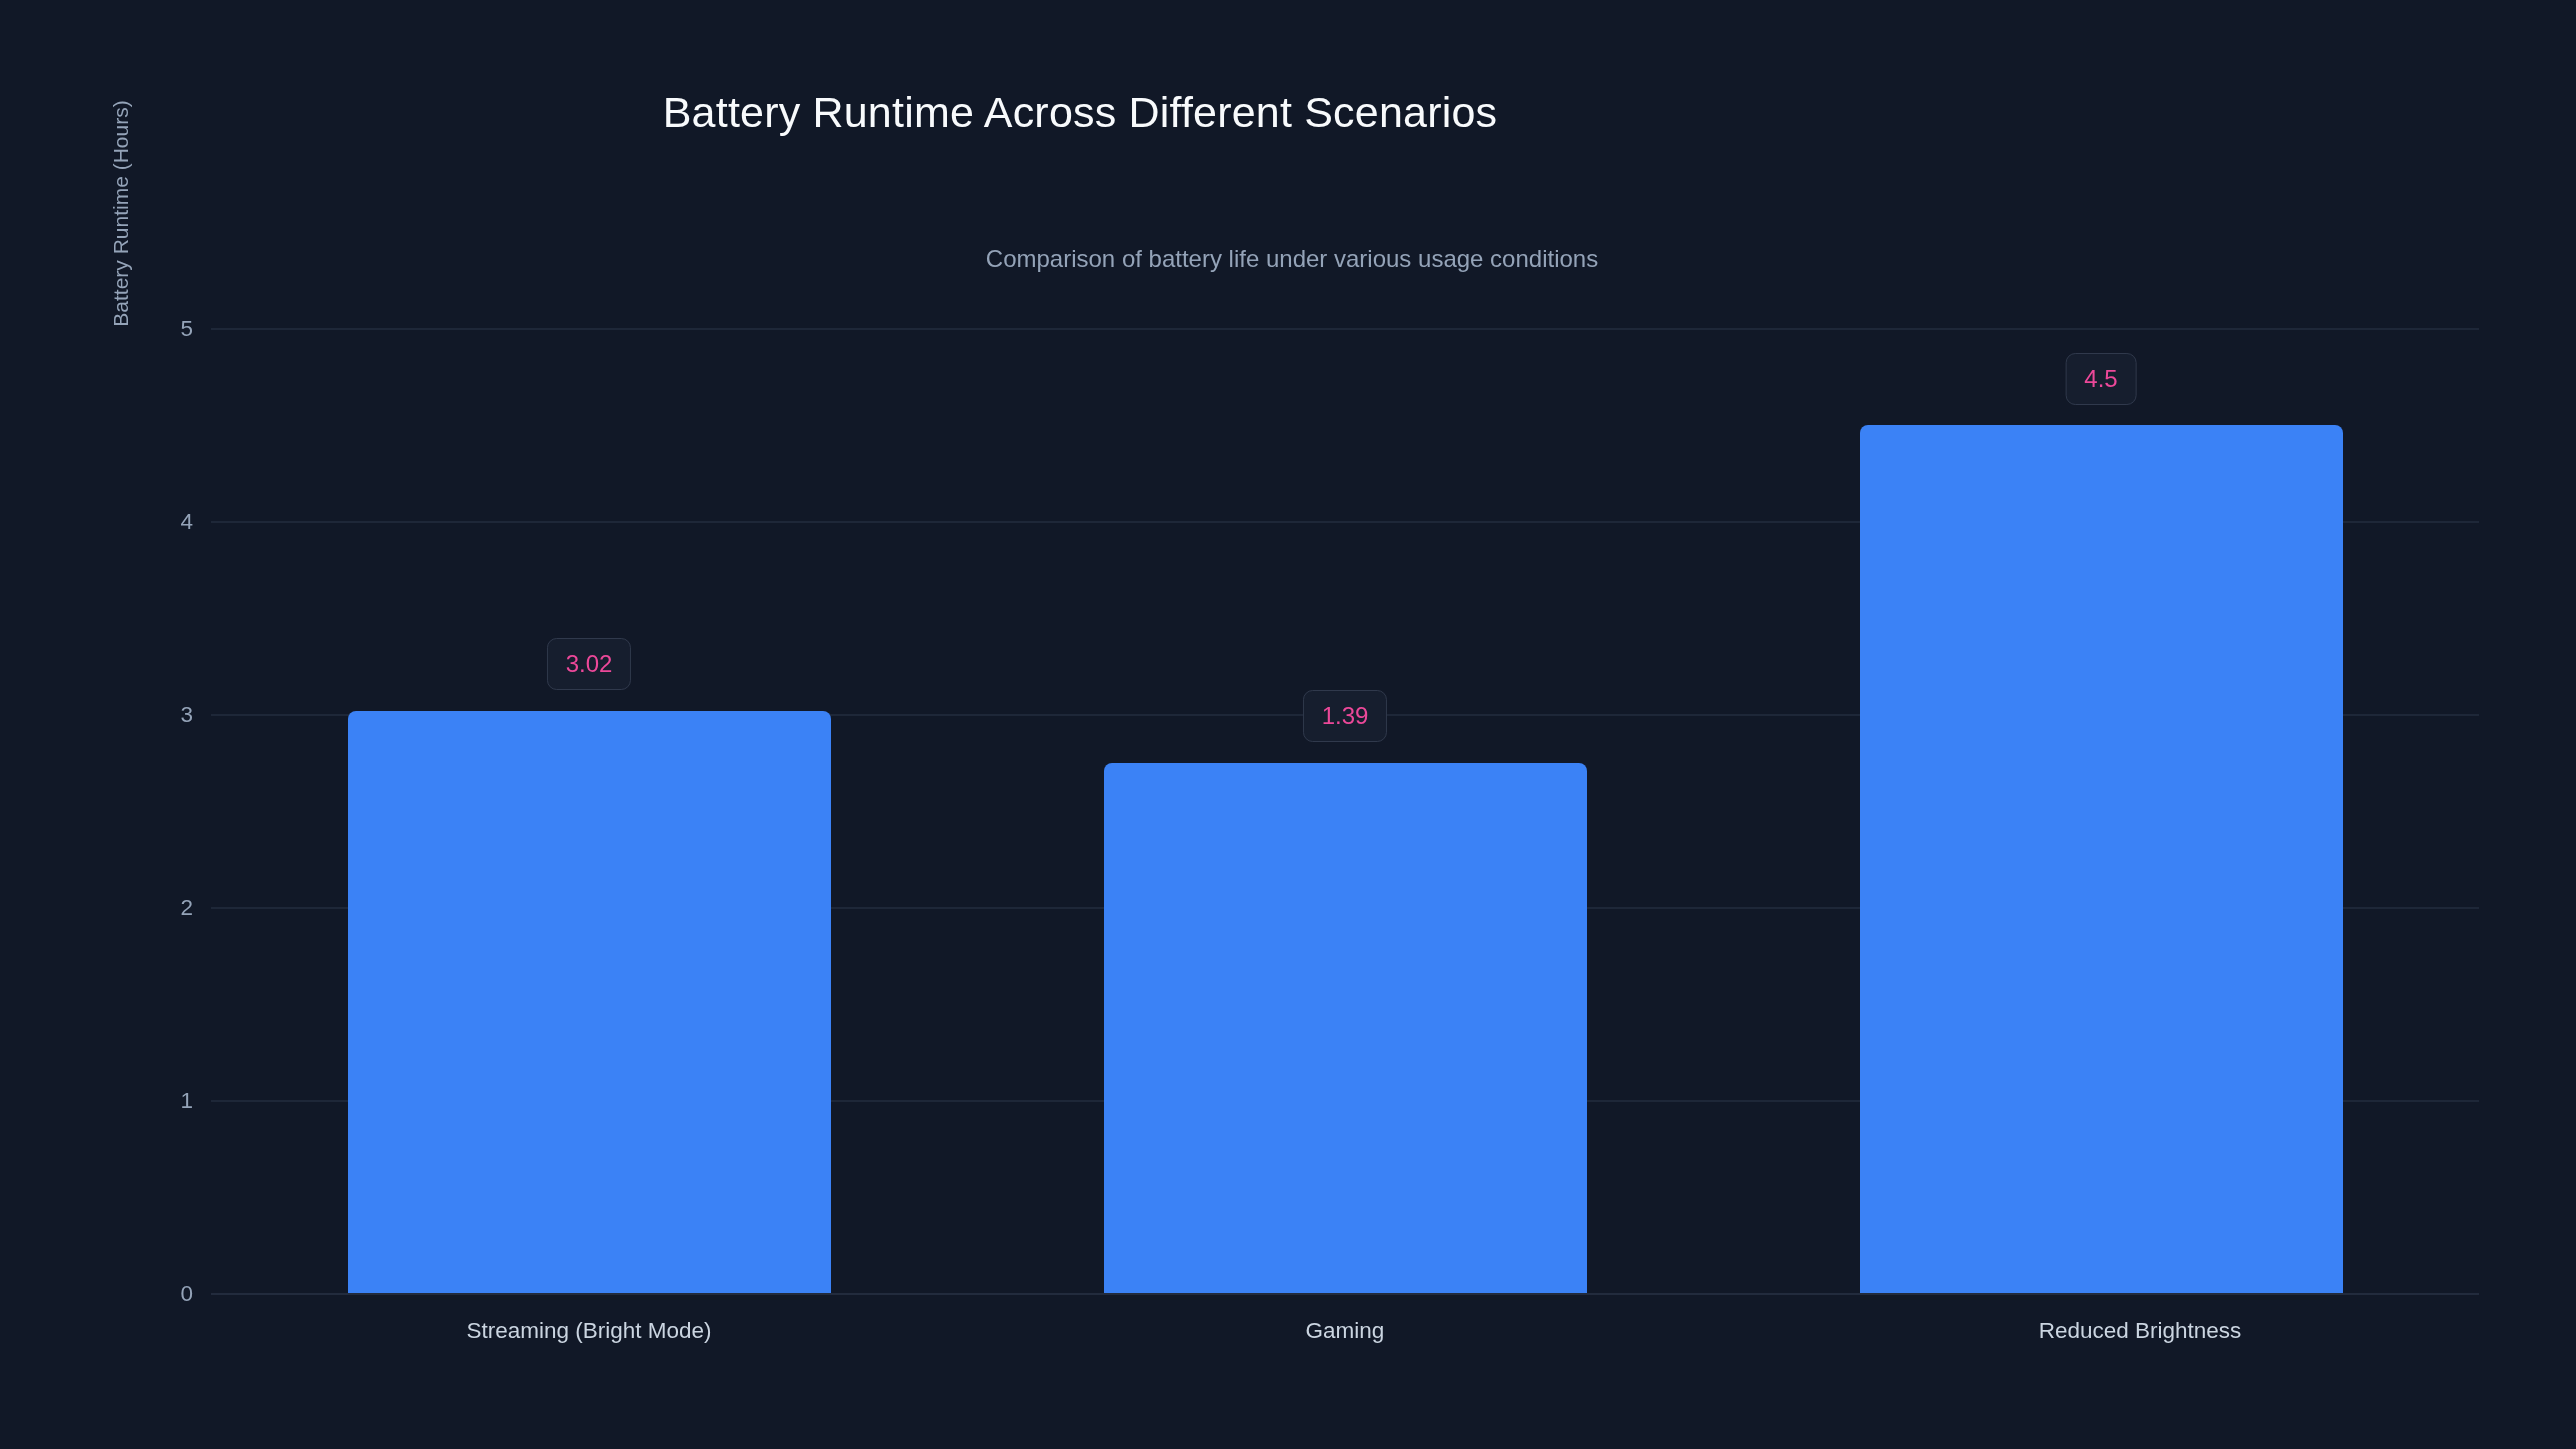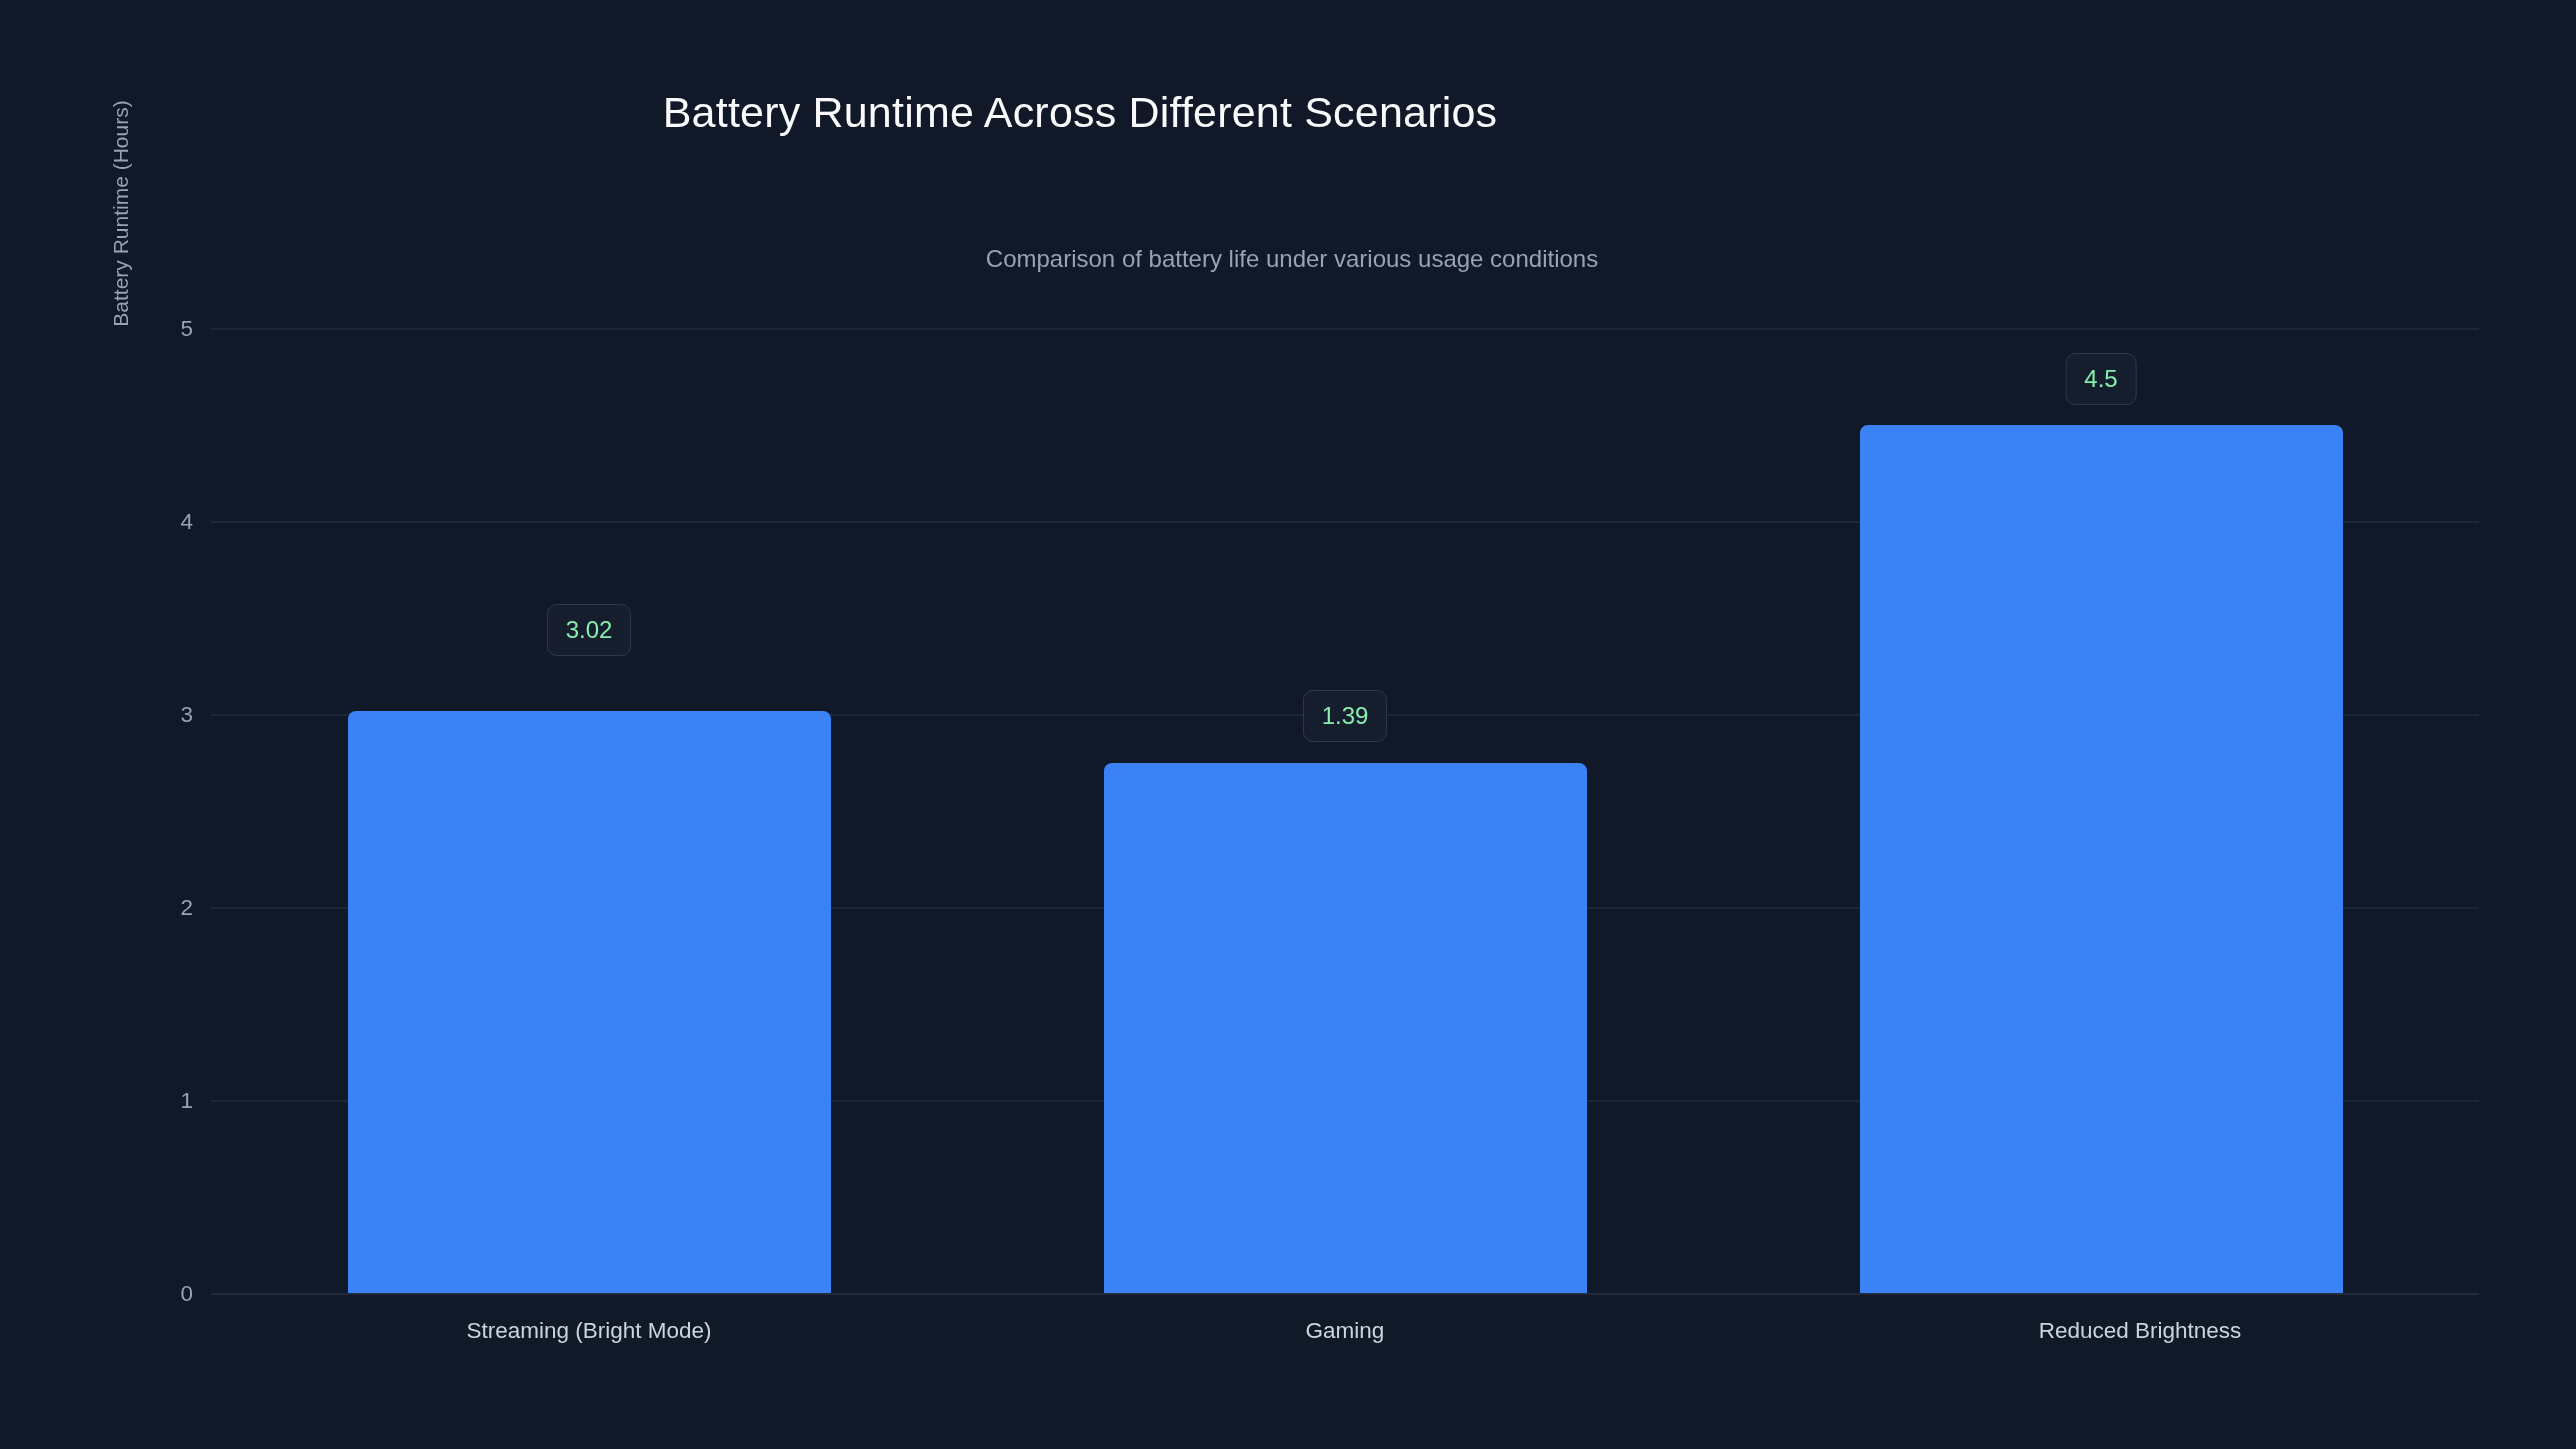--- a/index.html
+++ b/index.html
@@ -90,21 +90,21 @@
     background:#3b82f6;
     border-radius:8px 8px 0 0;
   }
 
   .value-badge {
     position:absolute;
     transform:translate(-50%, -100%);
     background:#161e2e;
     border:1.2px solid #30394c;
     border-radius:9.7px;
-    color:#86efac;
+    color:#ec4899;
     font-size:24px;
     line-height:1;
     padding:13px 17.7px;
     white-space:nowrap;
   }
 
   .x-tick-wrap {
     position:absolute;
     top:1320px;
     transform:translateX(-50%);
@@ -145,21 +145,21 @@
         <div class="gridline" style="top: -0.8px;"></div>
       </div>
     <div id="bars">
         <div class="bar" style="left: 137px; width: 483px; height: 582px; background: rgb(59, 130, 246);"></div>
         <div class="bar" style="left: 893px; width: 483px; height: 530px; background: rgb(59, 130, 246);"></div>
         <div class="bar" style="left: 1649px; width: 483px; height: 868px; background: rgb(59, 130, 246);"></div>
       </div>
   </div>
 
   <div id="badges">
-      <div class="value-badge" style="left: 589px; top: 656px;">3.02</div>
+      <div class="value-badge" style="left: 589px; top: 690px;">3.02</div>
       <div class="value-badge" style="left: 1345px; top: 742px;">1.39</div>
       <div class="value-badge" style="left: 2101px; top: 405px;">4.5</div>
     </div>
   <div id="x-ticks">
       <div class="x-tick-wrap" style="left: 589px;">Streaming (Bright Mode)</div>
       <div class="x-tick-wrap" style="left: 1345px;">Gaming</div>
       <div class="x-tick-wrap" style="left: 2101px; margin-left: 39px;">Reduced Brightness</div>
     </div>
 
 </div>

